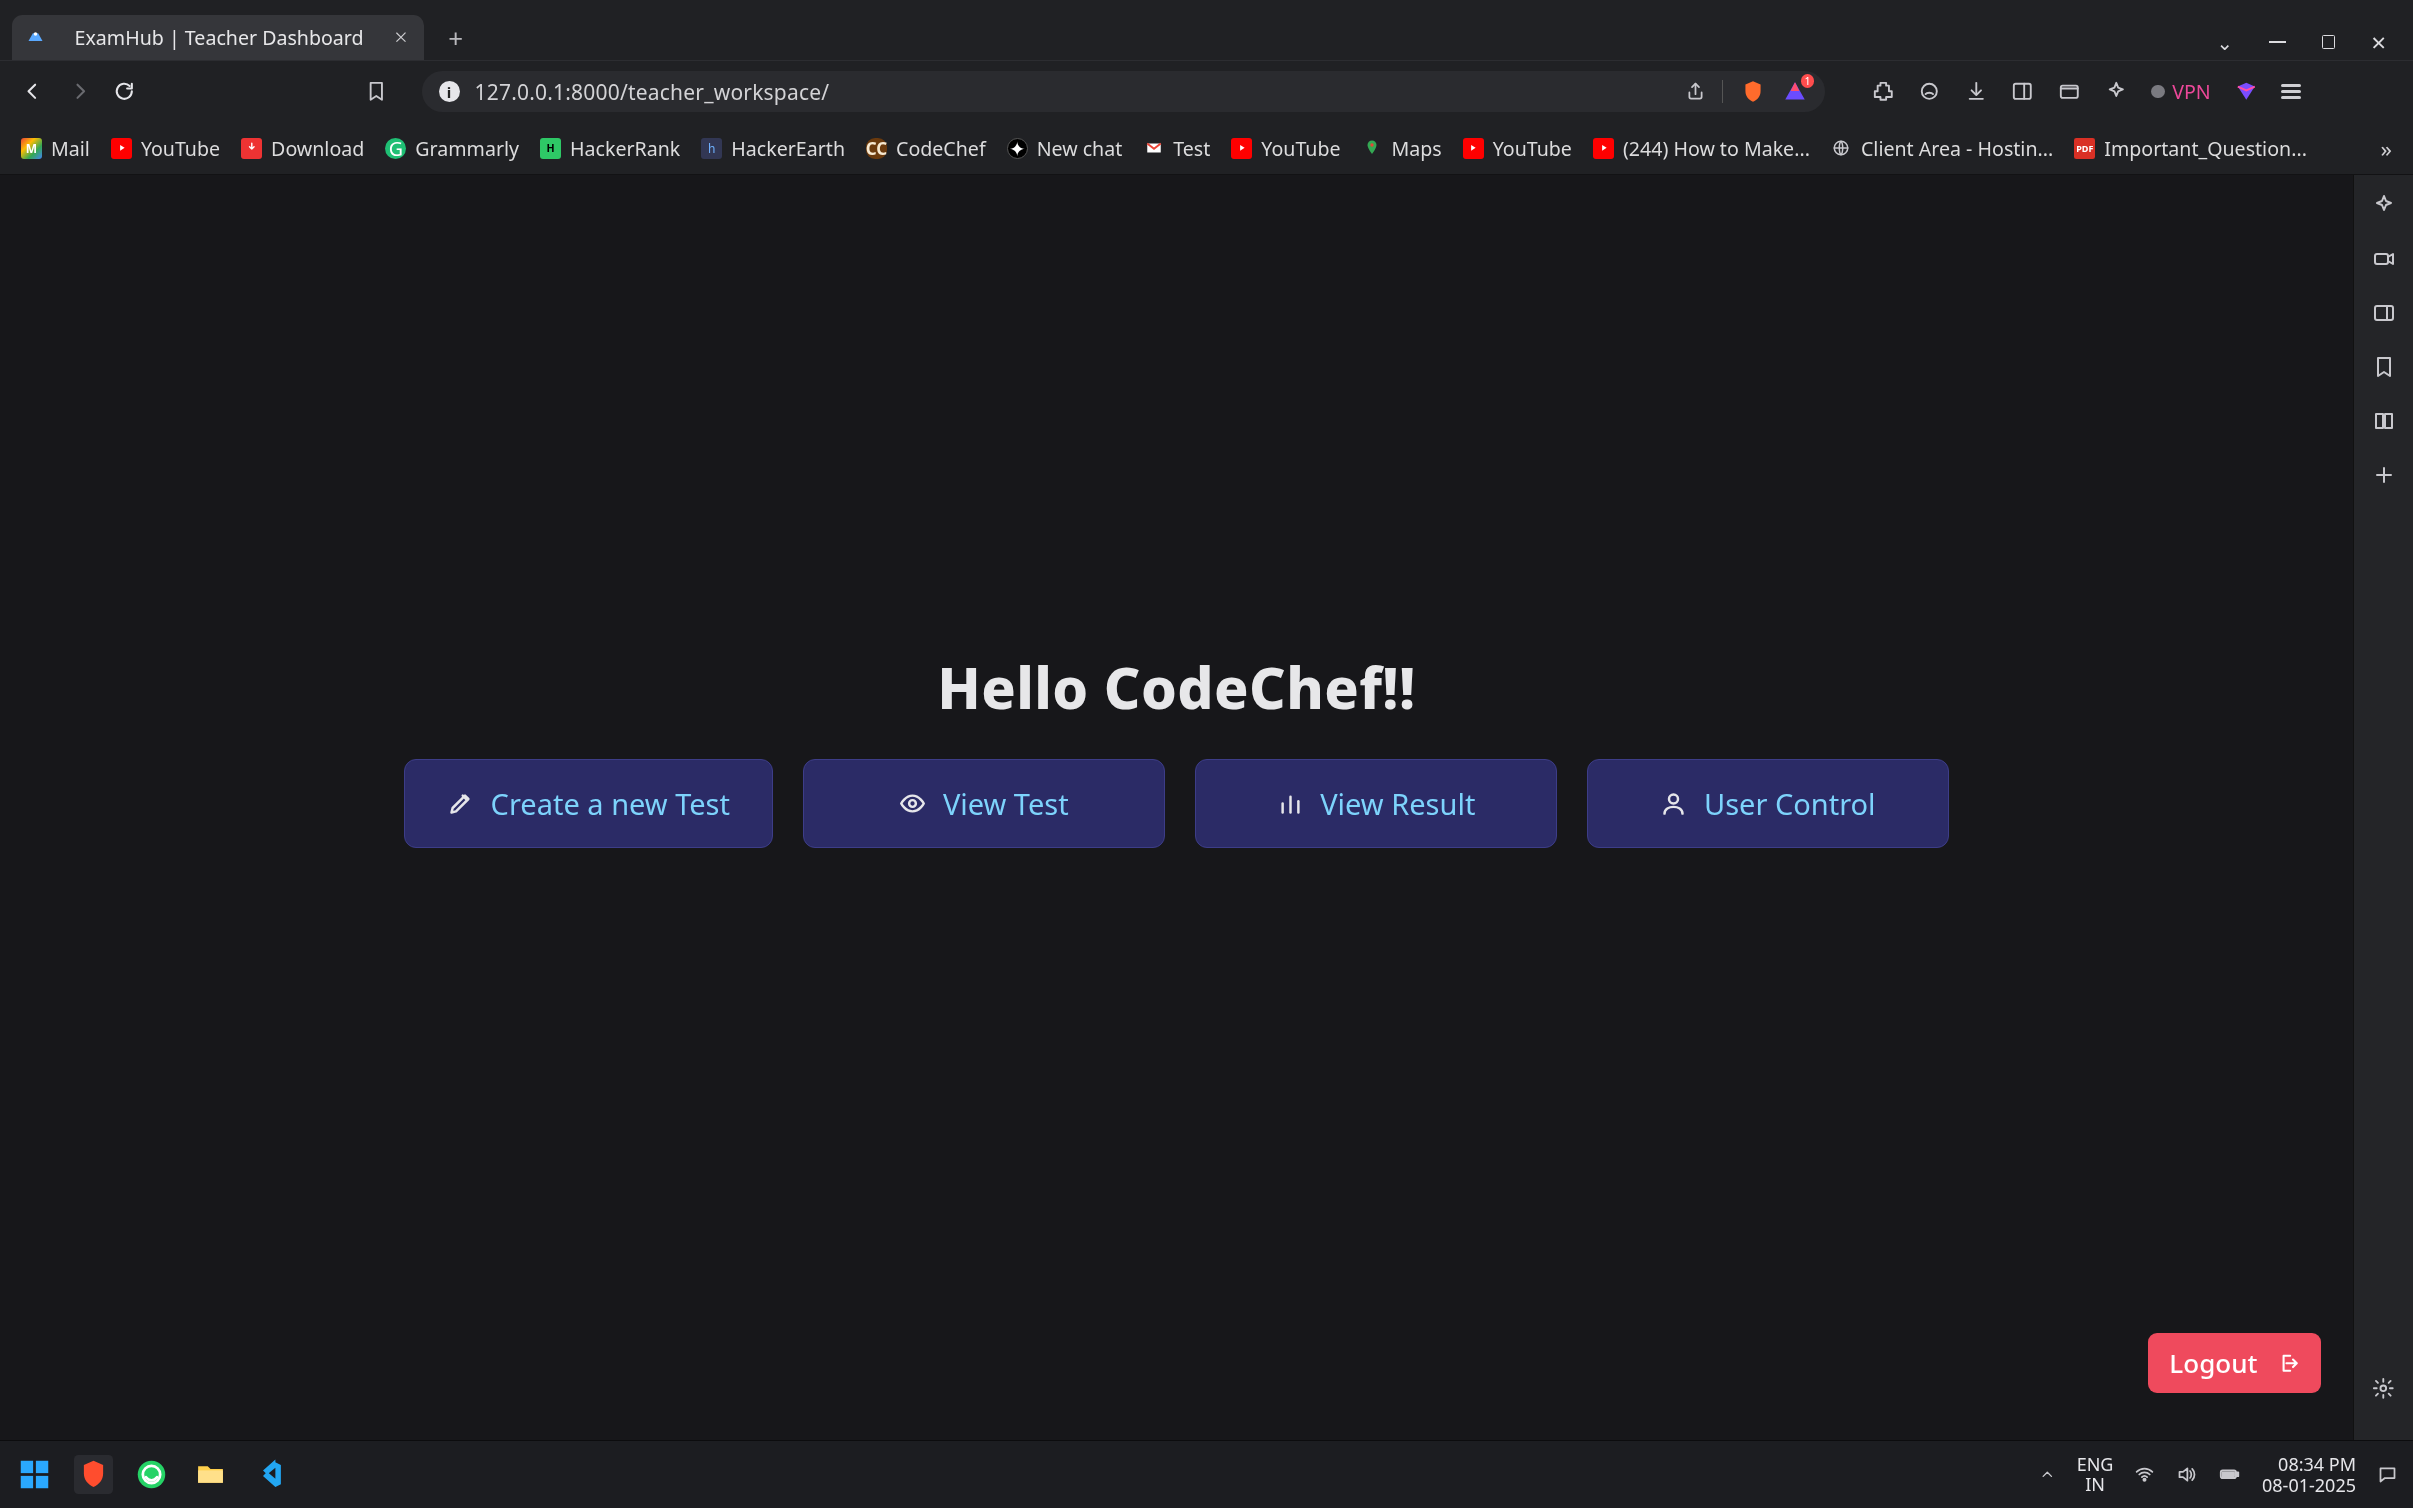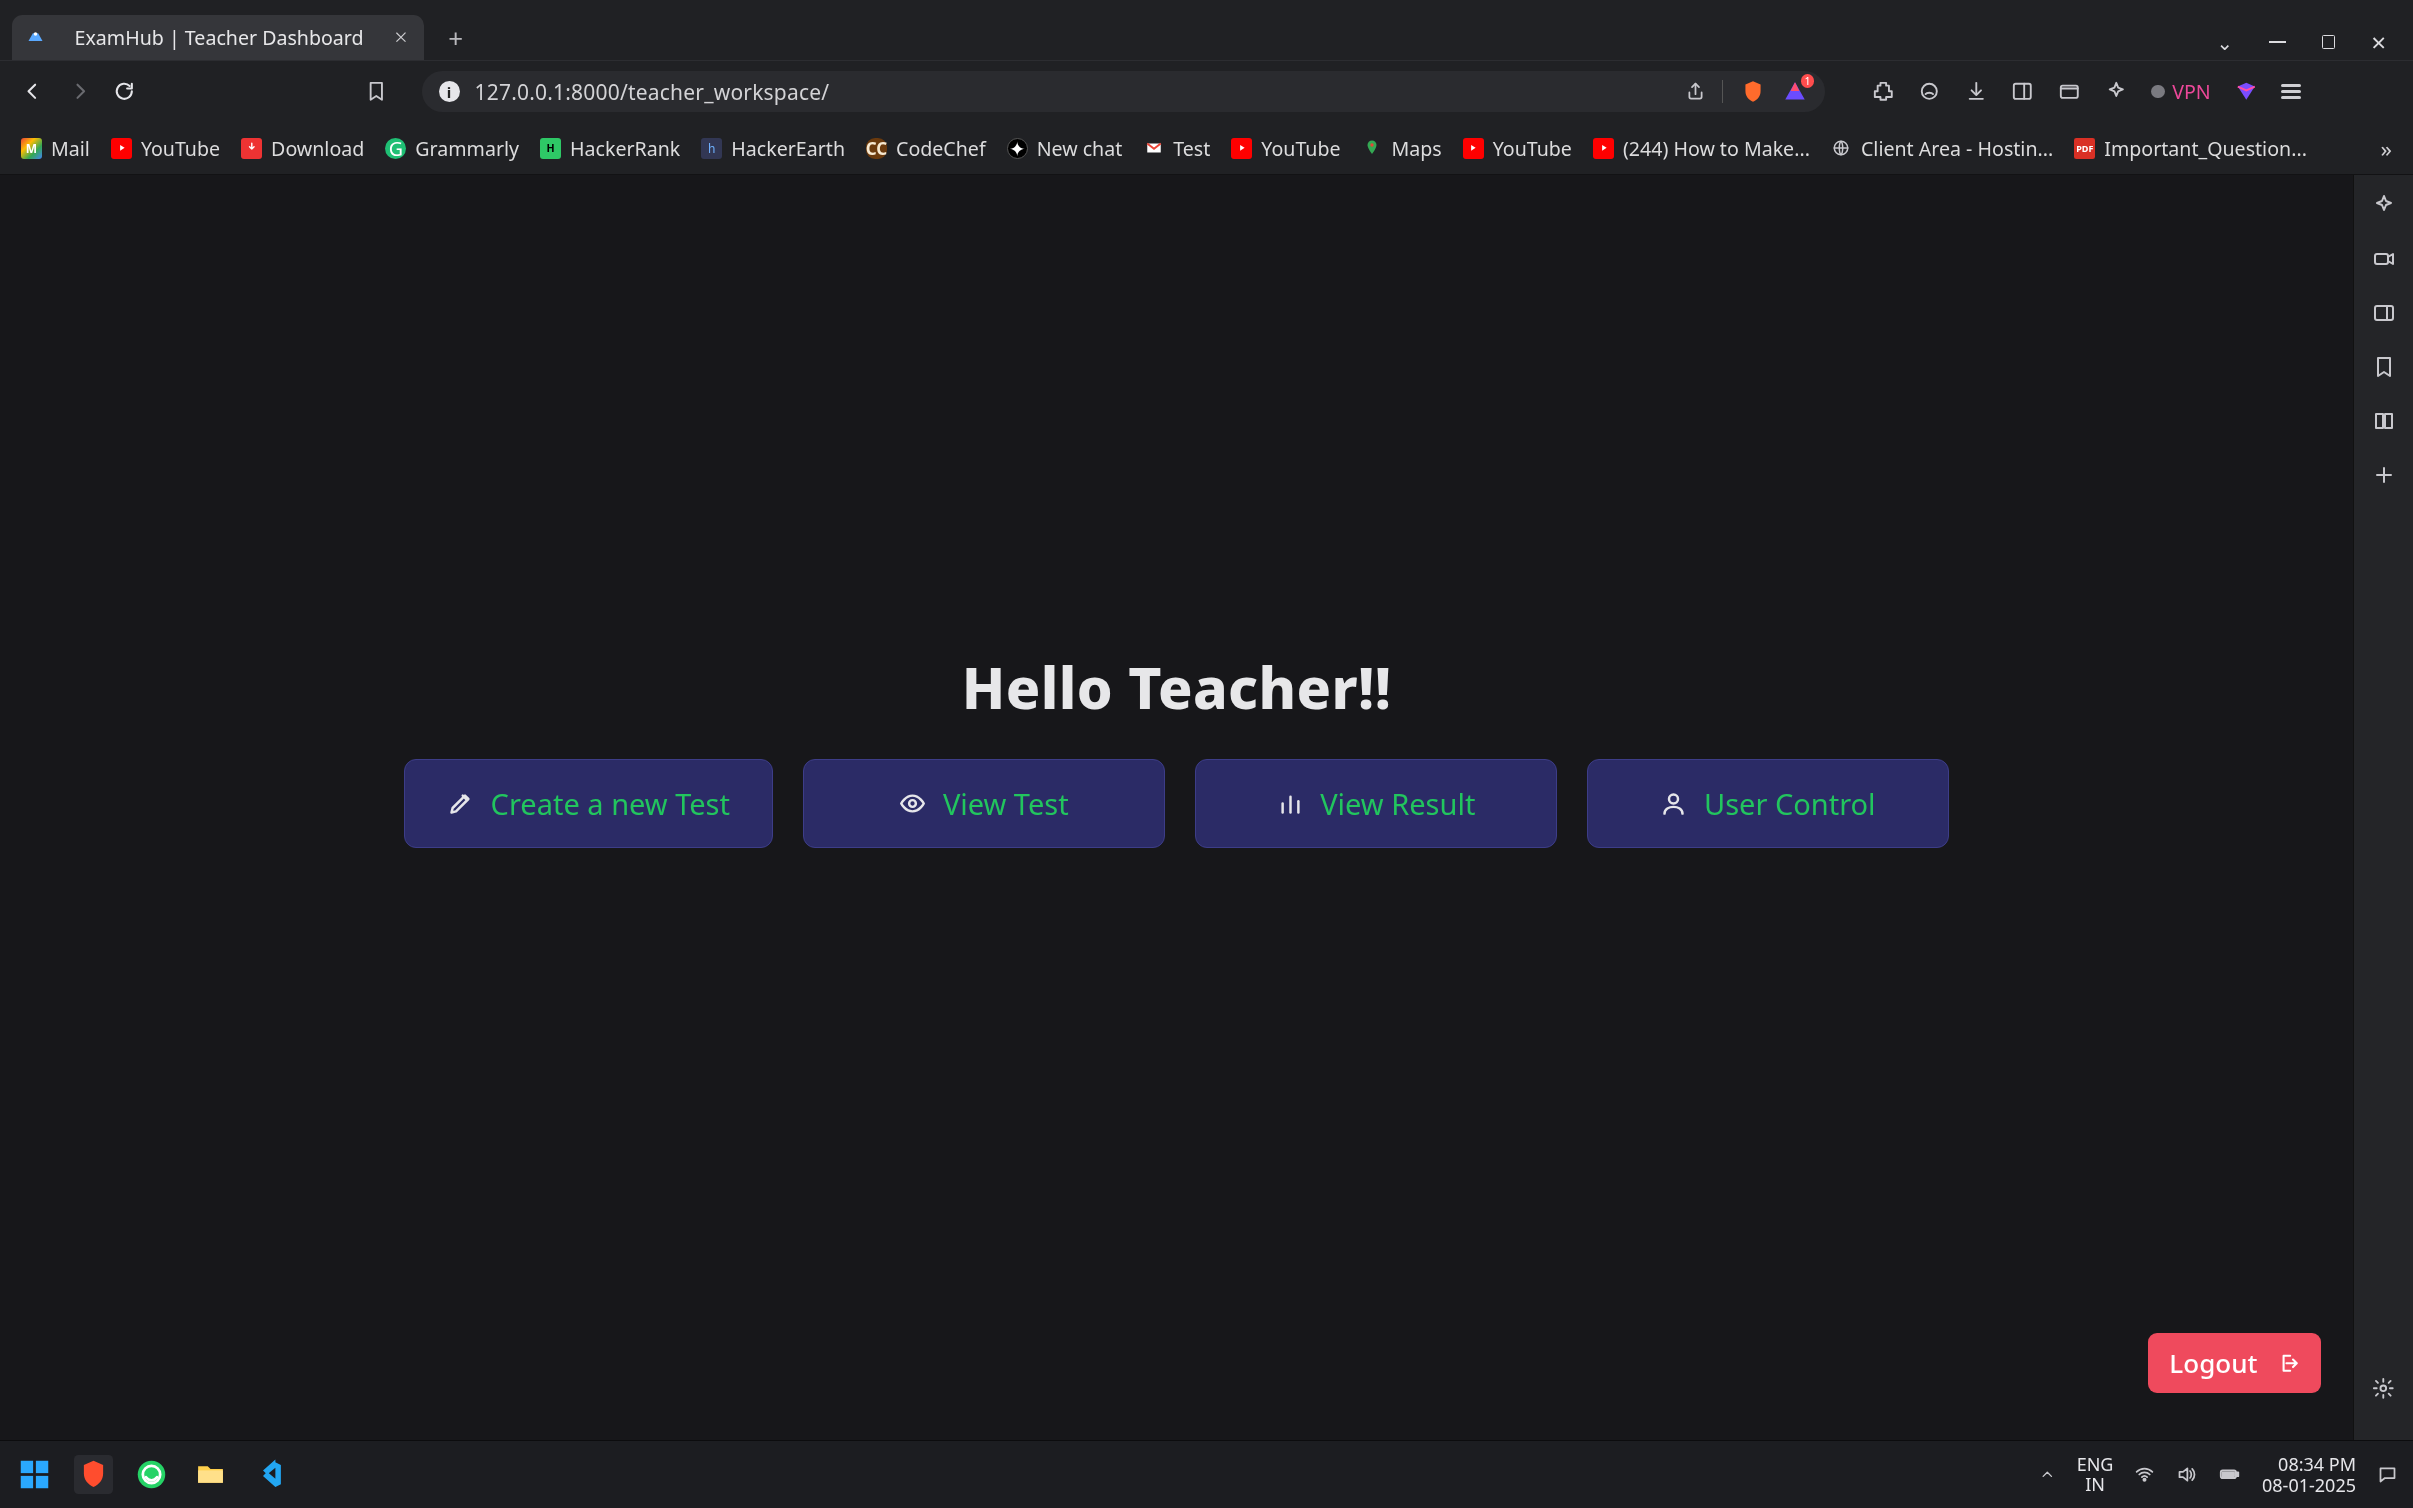--- a/index.html
+++ b/index.html
@@ -167,21 +167,21 @@
     font-size: 57px; font-weight: 800; letter-spacing: 0.4px; margin: 0 0 33px 0;
   }
   .cards { display:flex; gap: 30px; }
   .card {
     background: var(--card);
     border: 1.5px solid var(--card-border);
     border-radius: 12px;
     min-width: 362px;
     padding: 24px 42px;
     display:flex; align-items:center; justify-content:center; gap: 16.6px;
-    color: #22c55e;
+    color: #7dd3fc;
   }
   .card .cicon svg { width: 27px; height: 27px; }
   .card .clabel { font-size: 29px; font-weight: 400; }
 
   .logout {
     position: absolute; right: 32px; bottom: 47px;
     background: var(--logout-bg); color: #fff;
     border-radius: 9px; padding: 12px 21px;
     display:flex; align-items:center; gap: 20px;
     font-size: 26px; font-weight: 500;
@@ -438,21 +438,21 @@
         <span class="bico pdf">PDF</span>
         <span>Important_Question...</span>
       </div>
     <span class="more">»</span>
   </div>
 
   <div class="page-wrap">
     <div class="page">
       <div class="content">
         <div class="hero">
-          <h1 class="hello">Hello Teacher!!</h1>
+          <h1 class="hello">Hello CodeChef!!</h1>
           <div class="cards">
 
             <div class="card">
               <span class="cicon">
                 <svg viewBox="0 0 24 24" class="stroke-w">
                     <path d="M4 20l4-1 11-11-3-3L5 16l-1 4z"></path>
                     <path d="M14 5l3 3"></path>
                   </svg>
               </span>
               <span class="clabel">Create a new Test</span>

